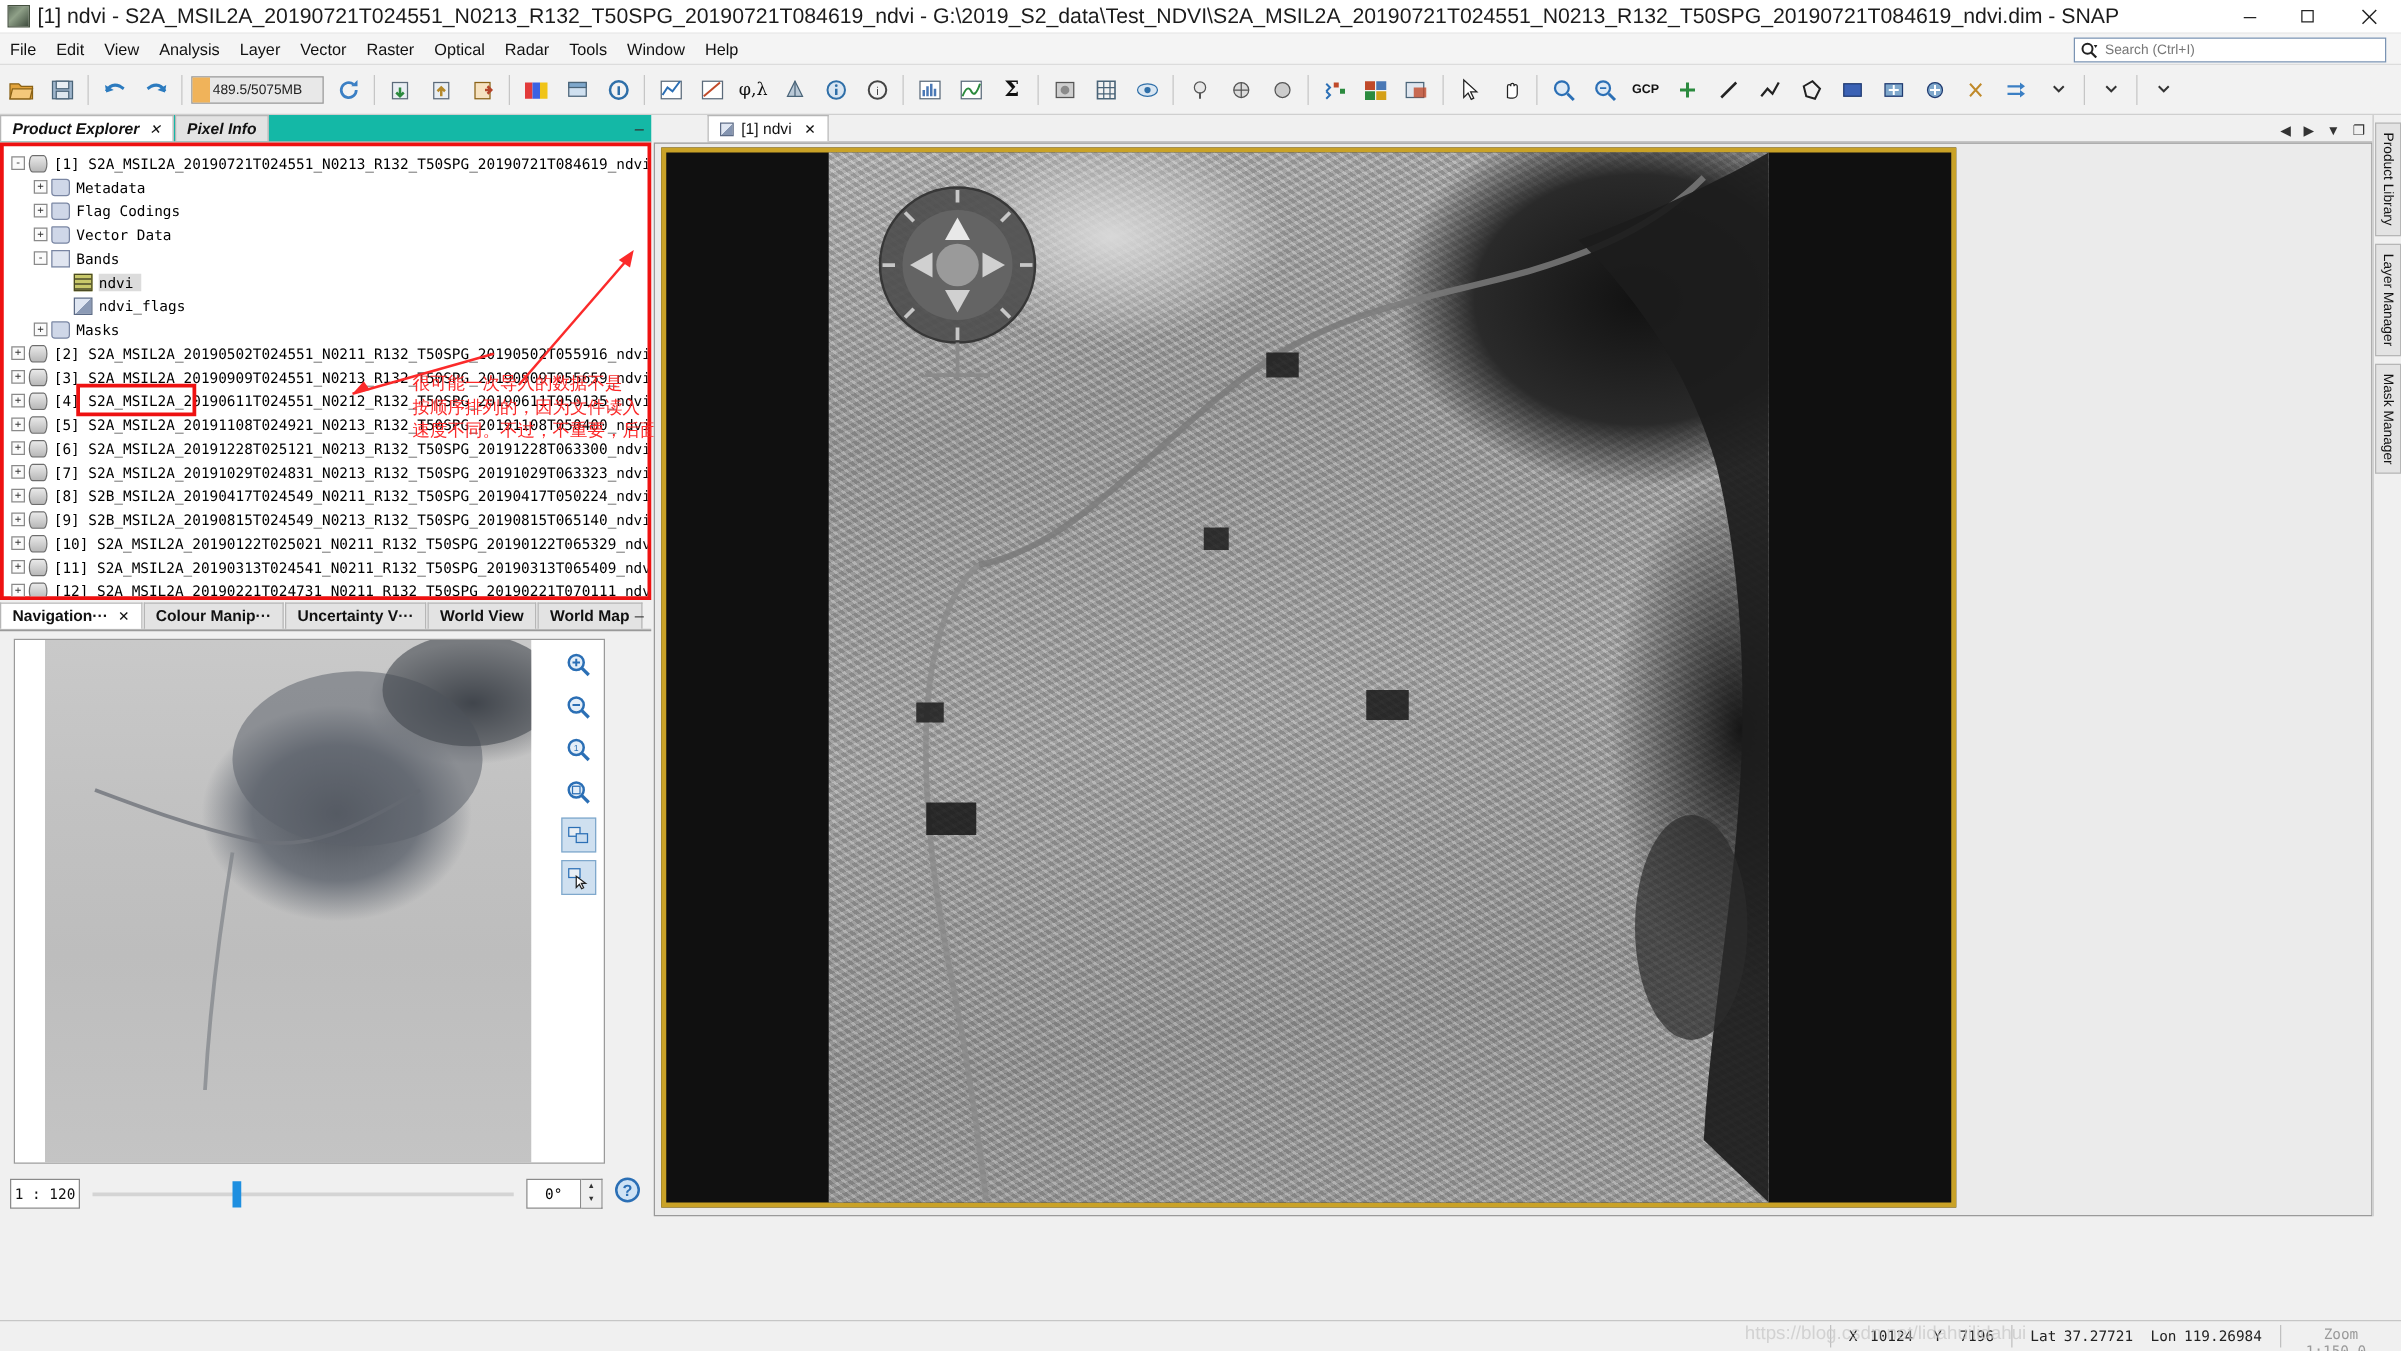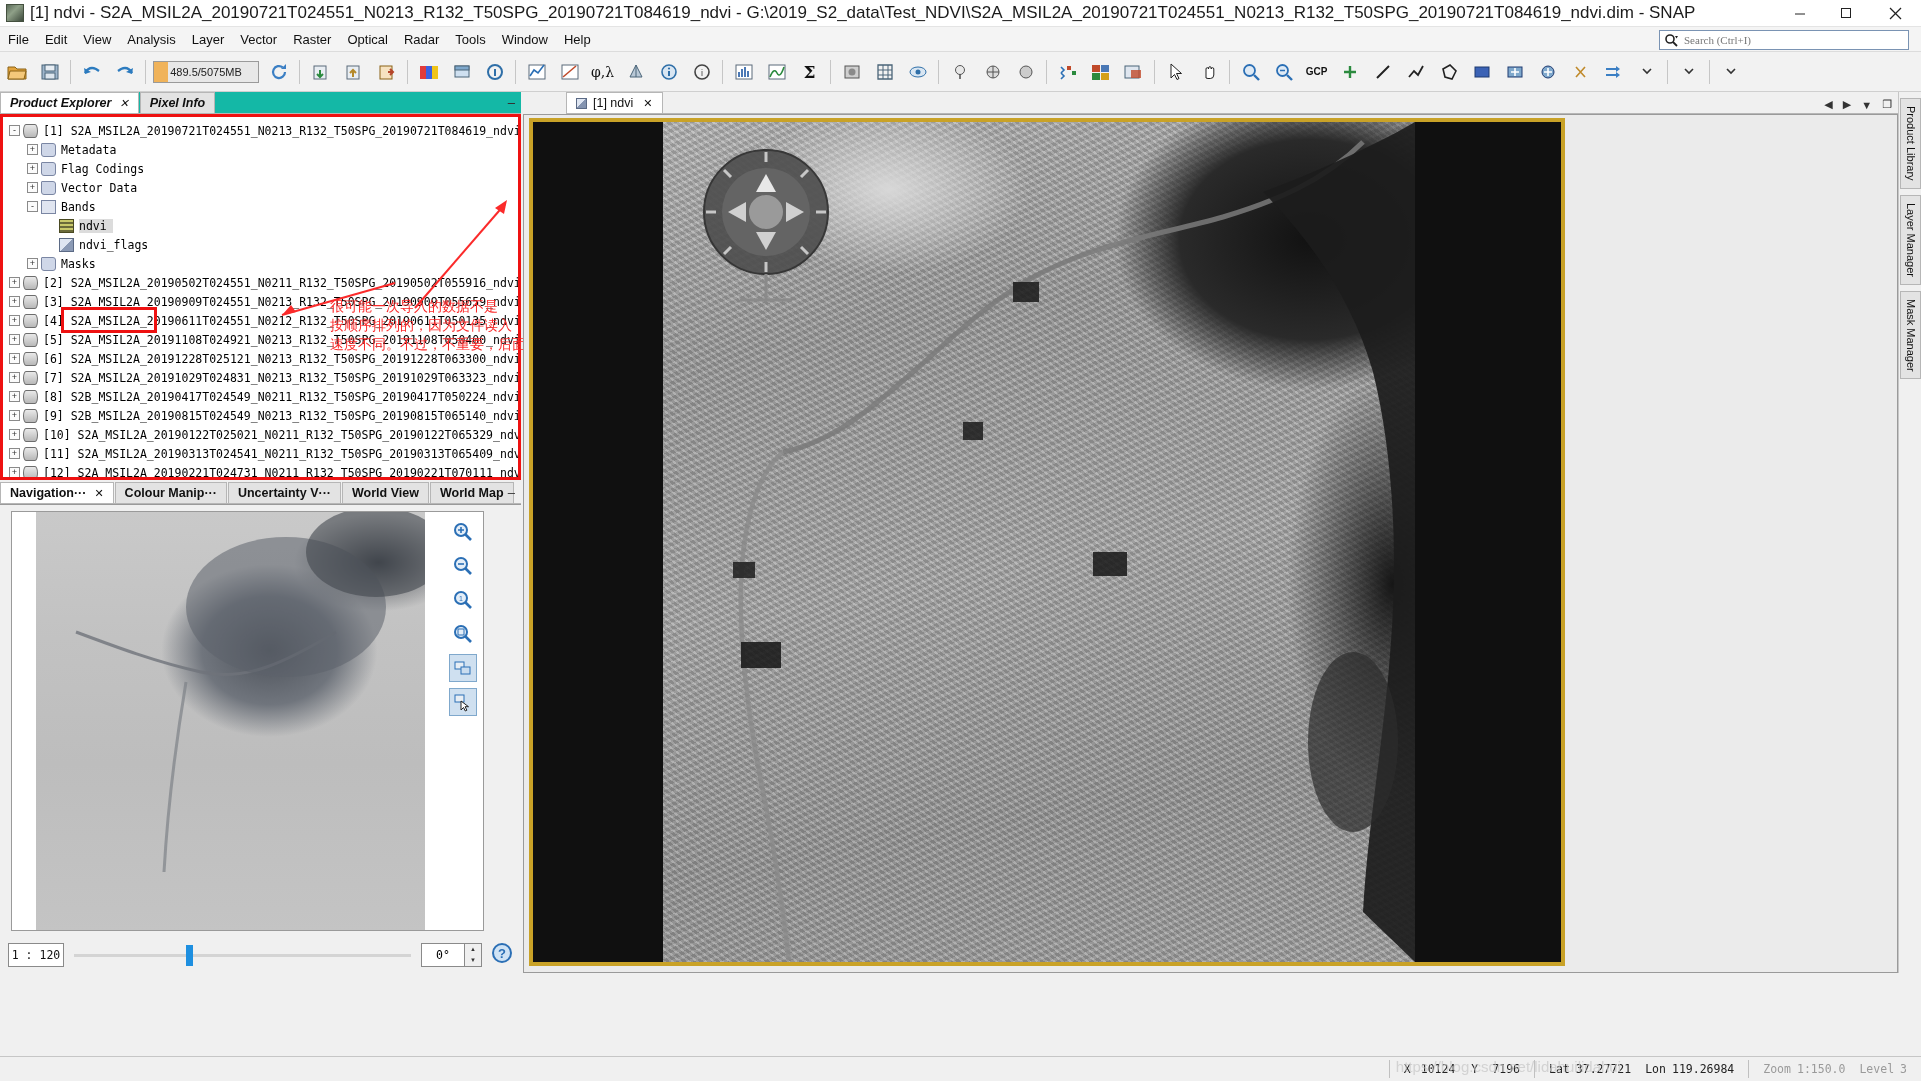--- a/index.html
+++ b/index.html
@@ -42,21 +42,21 @@
   .menu-item {
     font-size: 13px; color: #101010; padding: 2px 8px; white-space: nowrap;
   }
   #searchbox {
     position: absolute; right: 12px; top: 3px; width: 250px; height: 20px;
     border: 1px solid #7a93b3; background: #fff;
     display: flex; align-items: center; padding-left: 4px;
   }
   #searchbox .sicon { color: #223; font-size: 11px; display:flex; align-items:center;}
   #search-placeholder {
-    font-family: Liberation Serif, serif;
+    font-family: Liberation Sans, sans-serif;
     font-size: 11px; color: #777; margin-left: 6px;
   }
 
   
   #toolbar {
     position: absolute; left: 0; top: 52px; width: 1921px; height: 40px;
     background: #f2f2f2; border-bottom: 1px solid #cfcfcf;
     display: flex; align-items: center;
   }
   .tb {
@@ -257,21 +257,21 @@
     position: absolute; left: 15px; top: 10px; width: 190px; height: 180px;
     pointer-events: none;
   }
   #status-bar {
     position: absolute; left: 0; bottom: 0; width: 1921px; height: 25px;
     background: #f0f0f0; border-top: 1px solid #c6c6c6;
     display: flex; align-items: center; justify-content: flex-end;
     font-family: "DejaVu Sans Mono", monospace; font-size: 11.5px; color: #222;
   }
   .sb-cell { padding: 0 14px; border-left: 1px solid #c0c0c0; height: 18px; display:flex; align-items:center;}
-  .sb-dim { color: #9a9a9a; }
+  .sb-dim { color: #9a9a9a; flex-direction: column; }
 
   
   #right-dock {
     position: absolute; right: 0; top: 92px; width: 23px; height: 881px;
     background: #f0f0f0; border-left: 1px solid #c6c6c6;
   }
   .vtab {
     width: 21px; margin: 6px 1px; background: #e3e3e3; border: 1px solid #b6b6b6;
     display: flex; align-items: center; justify-content: center; padding: 7px 0;
   }

